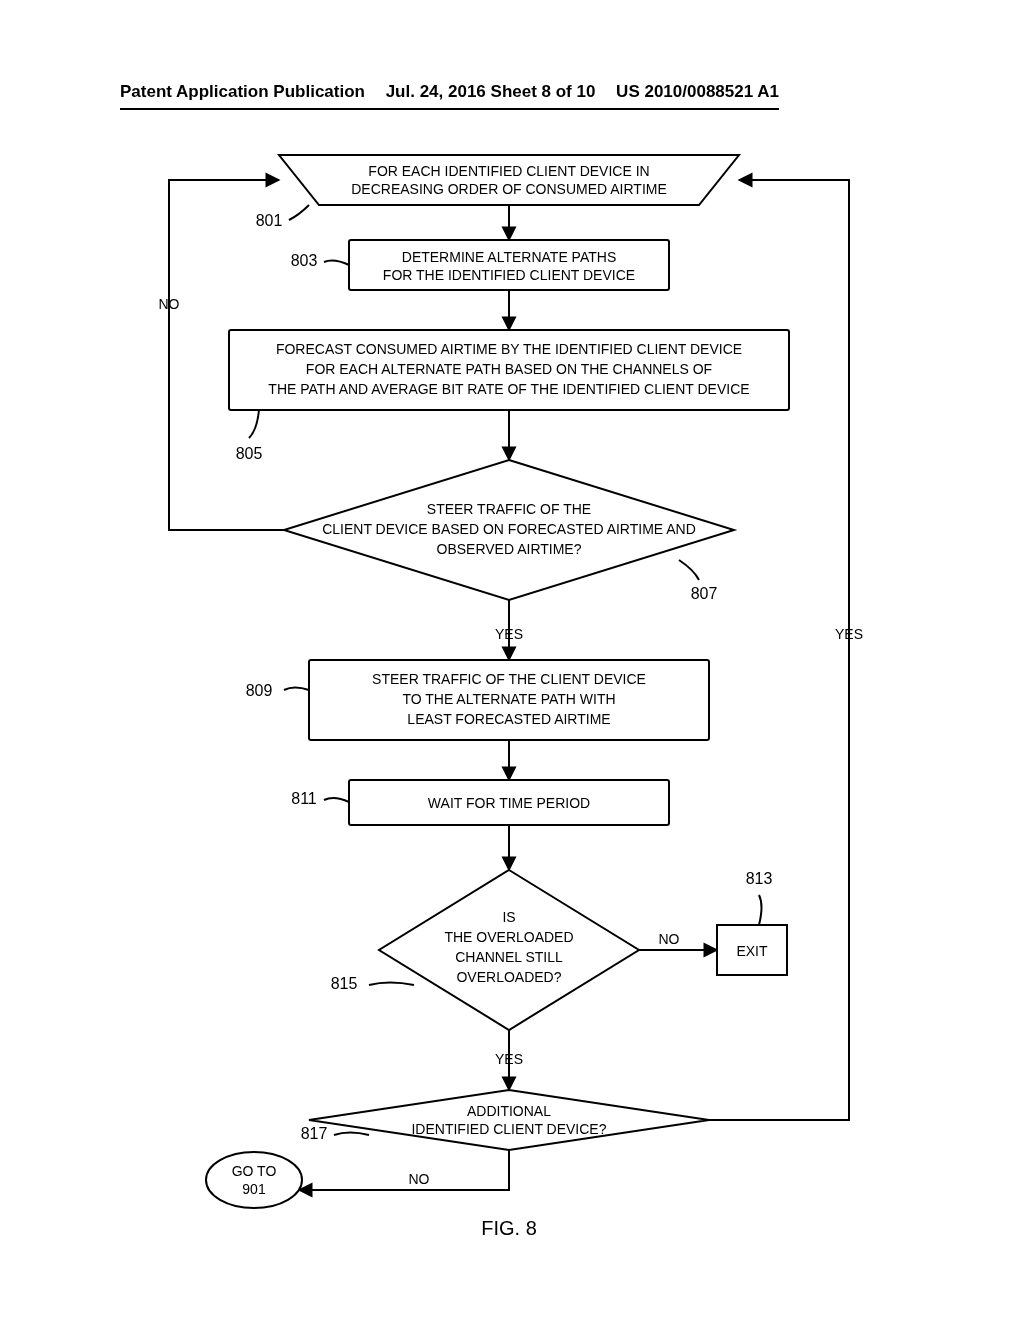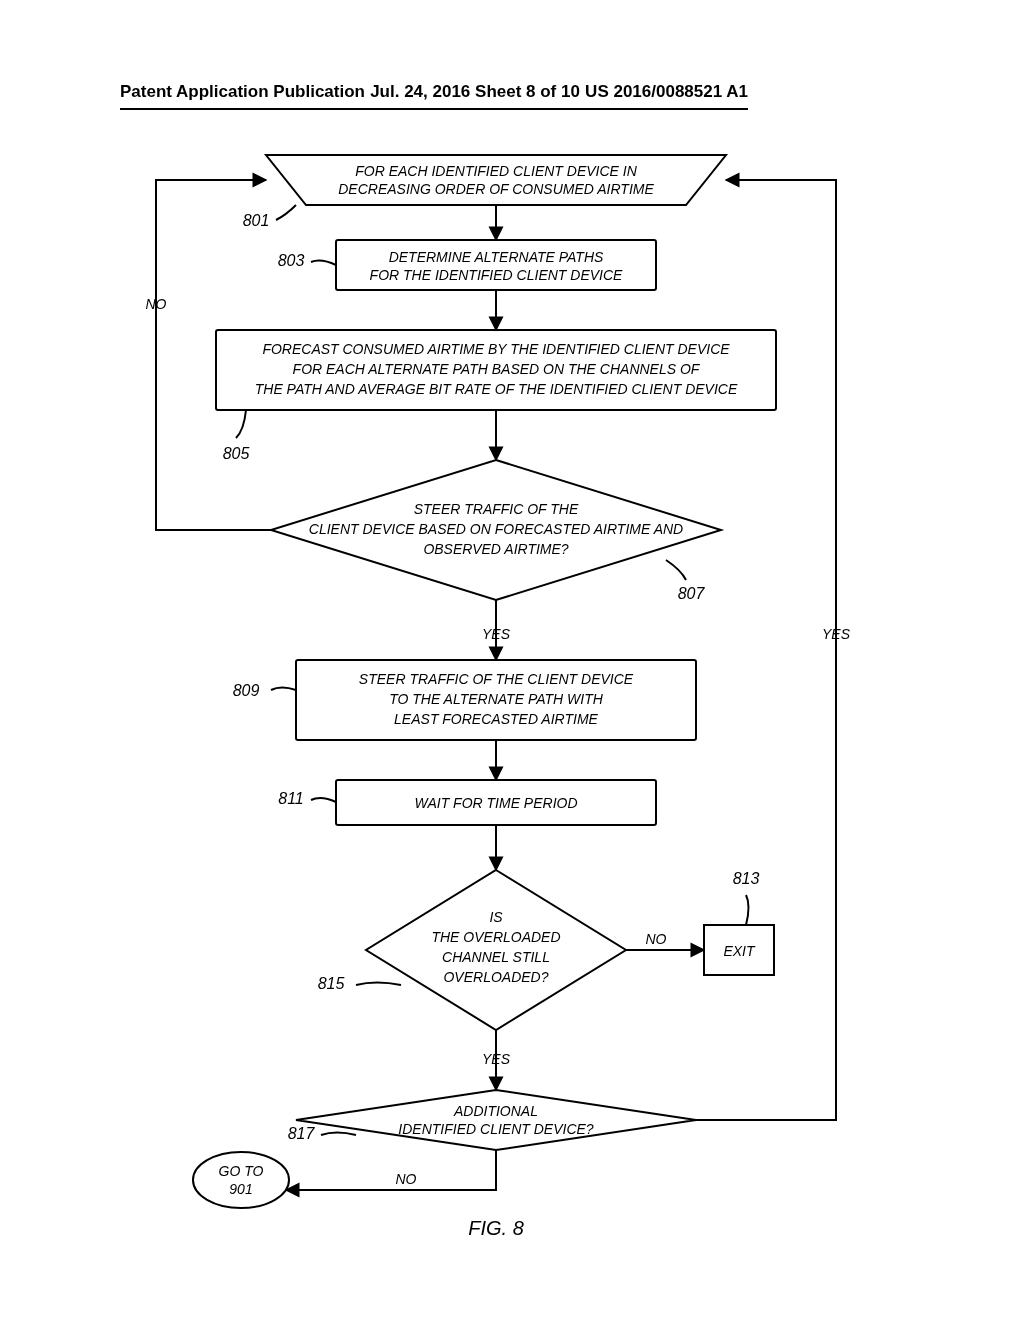--- a/index.html
+++ b/index.html
@@ -7,40 +7,40 @@
     padding: 0;
     background: #fff;
     font-family: Arial, Helvetica, sans-serif;
     width: 1024px;
   }
   .page {
     width: 868px;
     height: 1320px;
     position: relative;
     background: #fff;
+    padding-left: 31px;
   }
   .header {
     position: absolute;
     top: 82px;
     left: 120px;
     right: 120px;
     border-bottom: 2.5px solid #000;
     padding-bottom: 6px;
     font-size: 17px;
     font-weight: bold;
     display: flex;
     justify-content: space-between;
   }
   .canvas {
     position: absolute;
     top: 130px;
-    left: 96px;
+    left: 109px;
     width: 800px;
     height: 1120px;
-    font-style: italic;
   }
   svg { display:block; }
   .blk-text {
     font-family: Arial, Helvetica, sans-serif;
     font-size: 14px;
     fill: #000;
     text-anchor: middle;
     dominant-baseline: middle;
   }
   .lbl-text {
@@ -58,21 +58,21 @@
     dominant-baseline: middle;
   }
 </style>
 </head>
 <body>
 
 <div class="page">
   <div class="header">
     <span>Patent Application Publication</span>
     <span>Jul. 24, 2016  Sheet 8 of 10</span>
-    <span>US 2016/0088521 A1</span>
+    <span>US 2010/0088521 A1</span>
   </div>
 
   <div class="canvas">
     <svg width="800" height="1120" viewBox="0 0 800 1120">
       <defs>
         <marker id="arrow" viewBox="0 0 12 12" refX="10" refY="6" markerWidth="9" markerHeight="9" orient="auto-start-reverse">
           <path d="M1,1 L11,6 L1,11 Z" fill="#000"></path>
         </marker>
       </defs>
 

